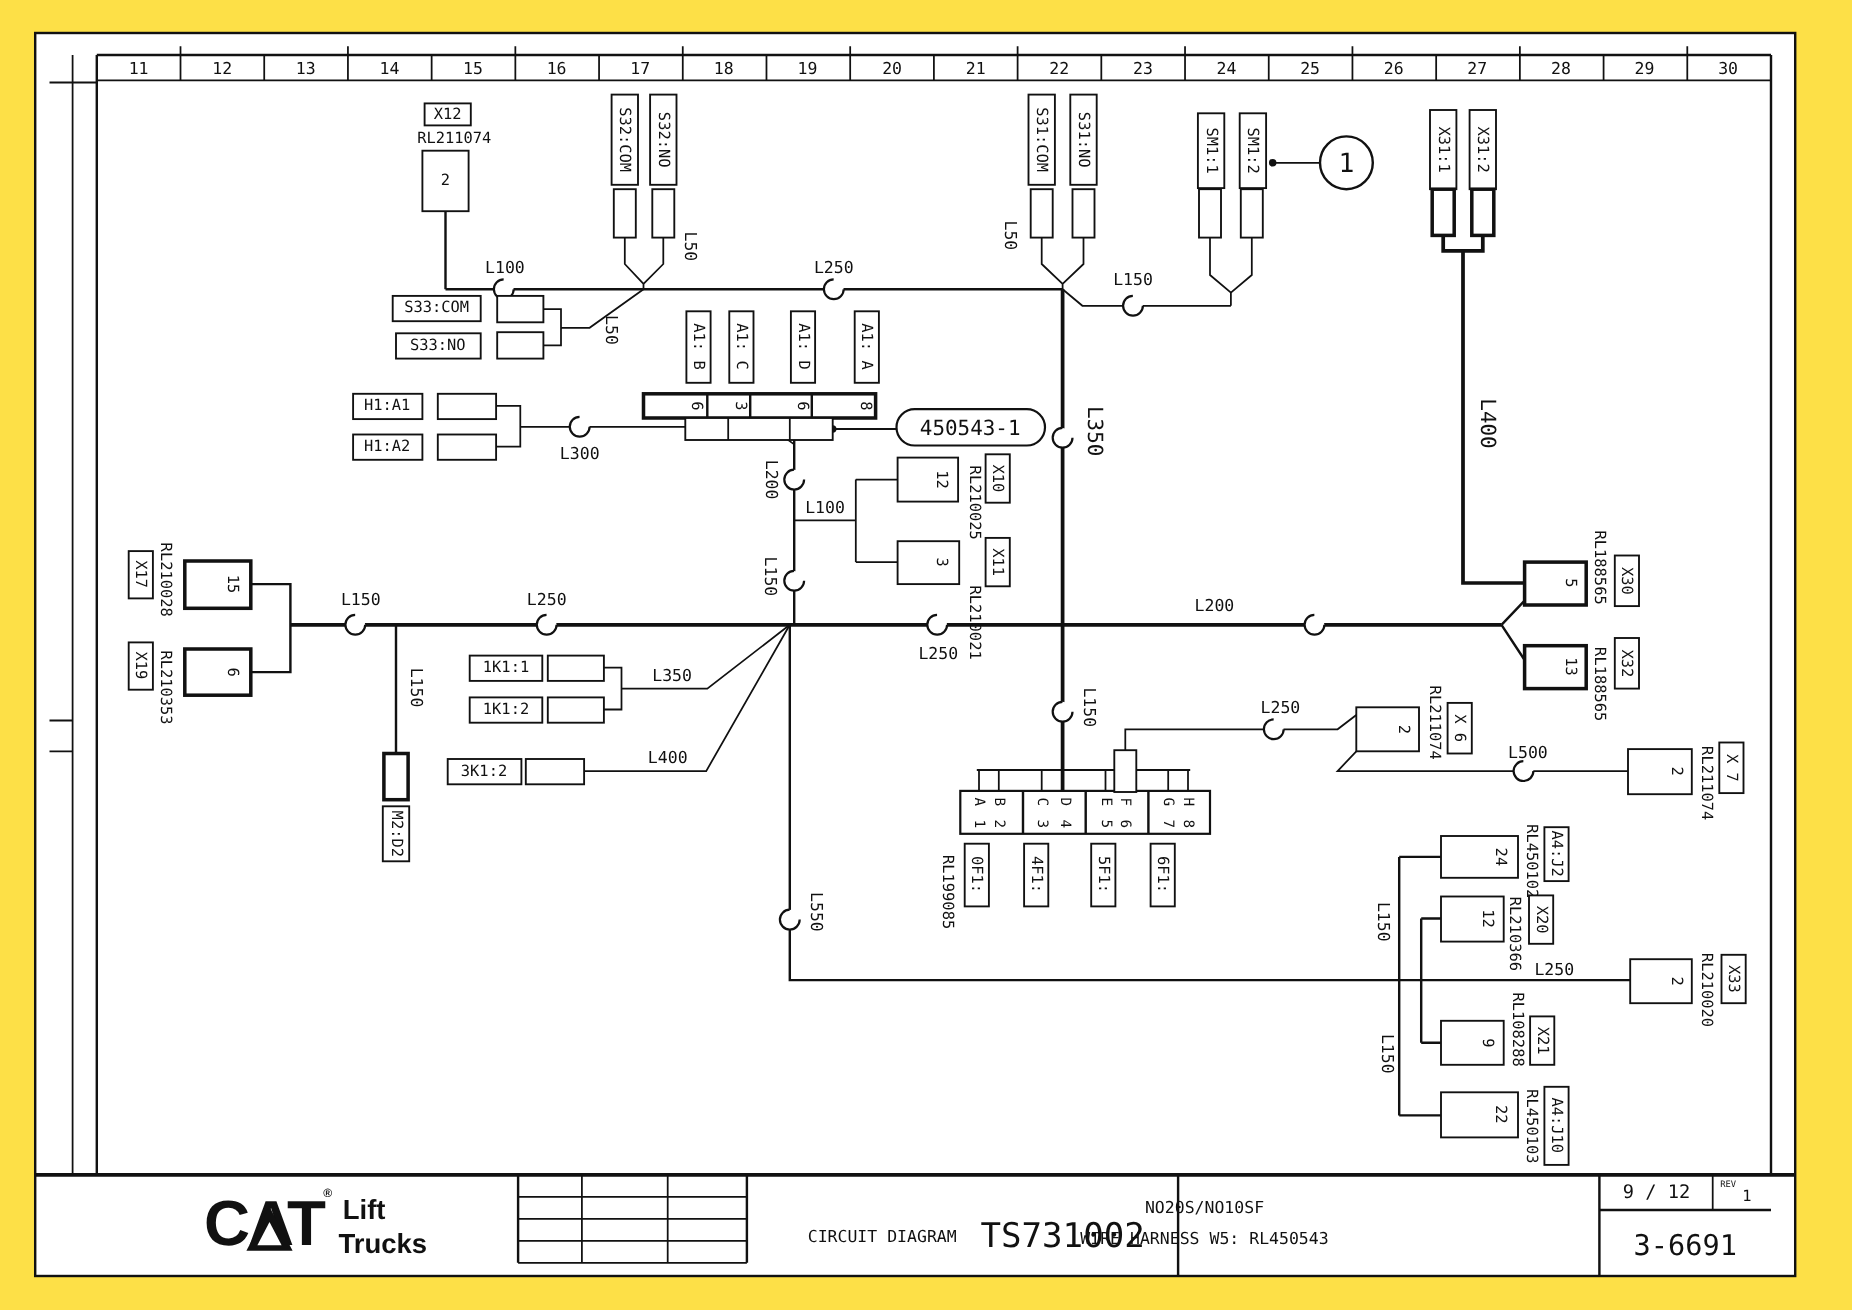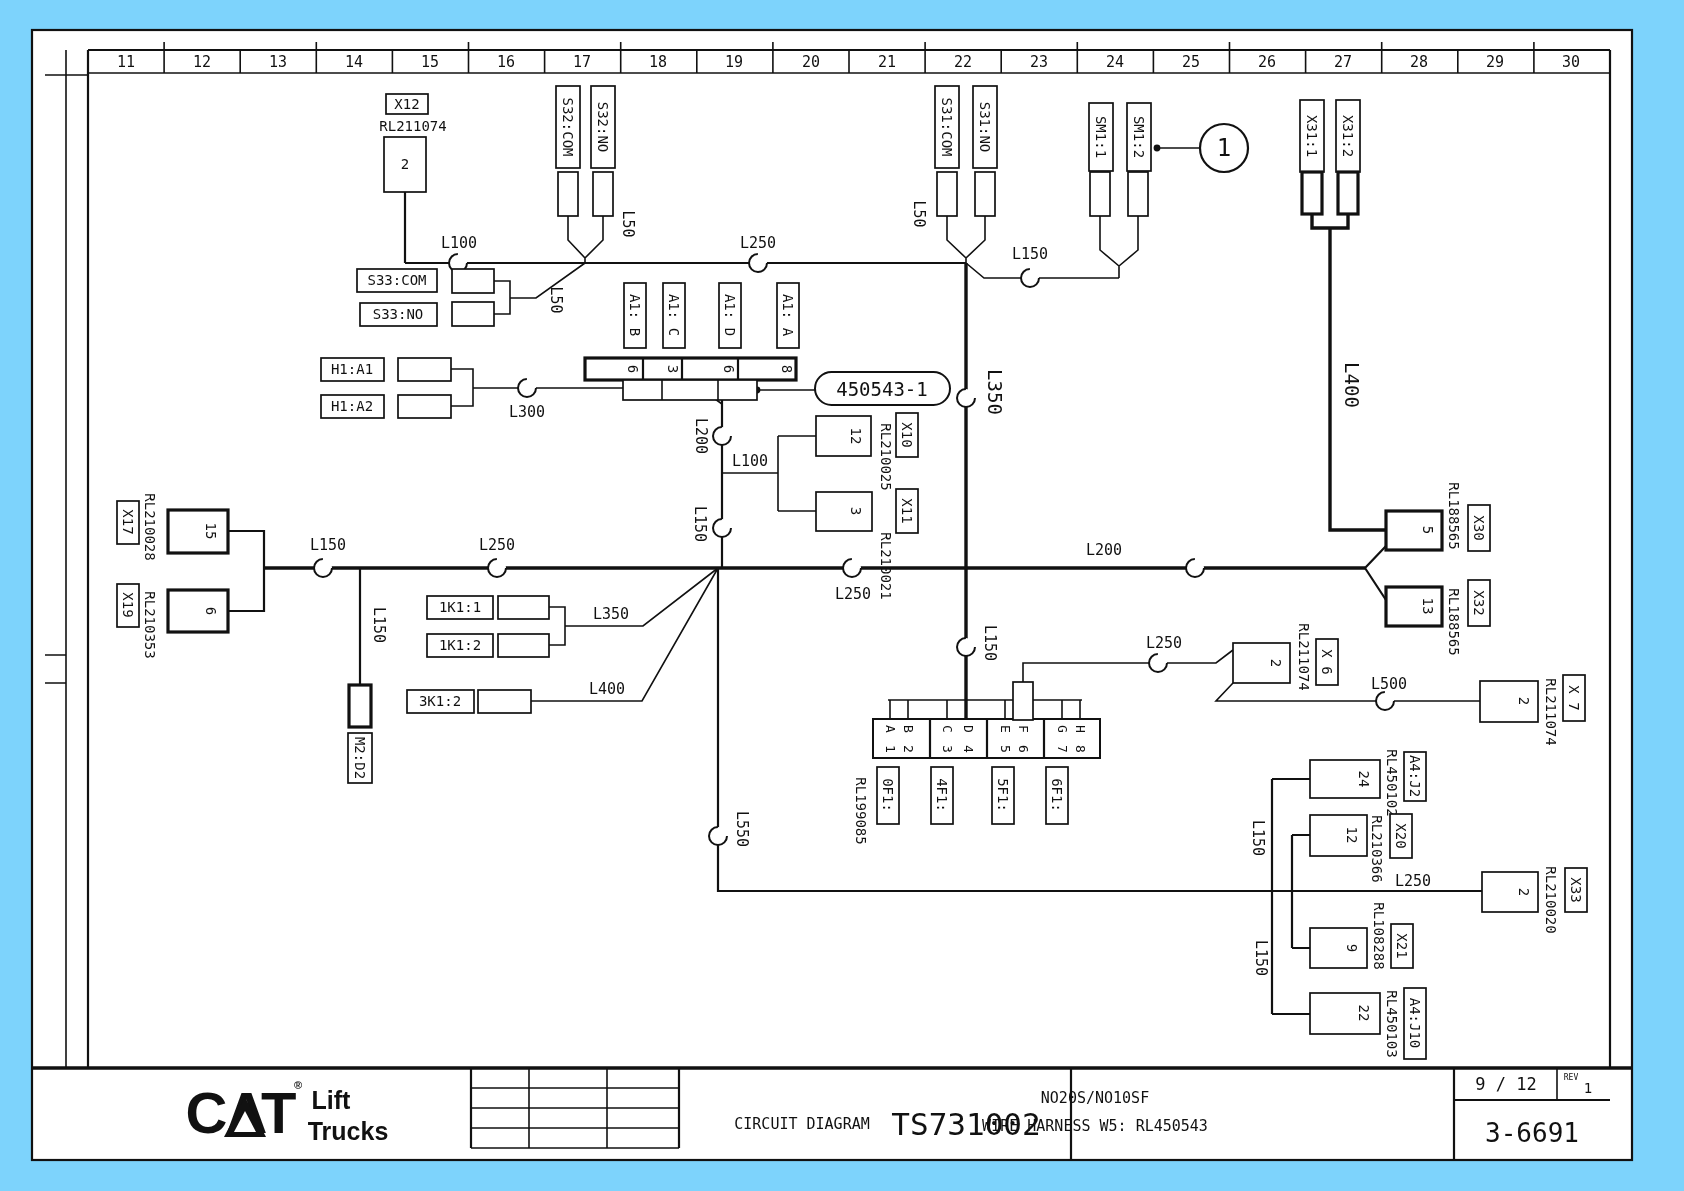--- a/index.html
+++ b/index.html
@@ -1,16 +1,16 @@
 <!DOCTYPE html>
 <html><head>
 <meta charset="utf-8">
 <style>
   html,body{margin:0;padding:0;background:#e8e8e8;}
-  .page{width:1684px;height:1191px;background:#7dd3fc;position:relative;margin:0 auto;
+  .page{width:1684px;height:1191px;background:#fde047;position:relative;margin:0 auto;
         font-family:"DejaVu Sans Mono", monospace;}
   svg{display:block;}
   svg text{fill:#111;font-family:"DejaVu Sans Mono", monospace;text-anchor:middle;dominant-baseline:central;}
   .ln{stroke:#111;stroke-width:1.6;fill:none;}
   .ln2{stroke:#111;stroke-width:2.2;fill:none;}
   .ln3{stroke:#111;stroke-width:3.4;fill:none;}
   .bx{fill:#fff;stroke:#111;stroke-width:1.7;}
   .bx2{fill:#fff;stroke:#111;stroke-width:2;}
   .bx3{fill:#fff;stroke:#111;stroke-width:3.2;}
   .t14{font-size:14px;}

